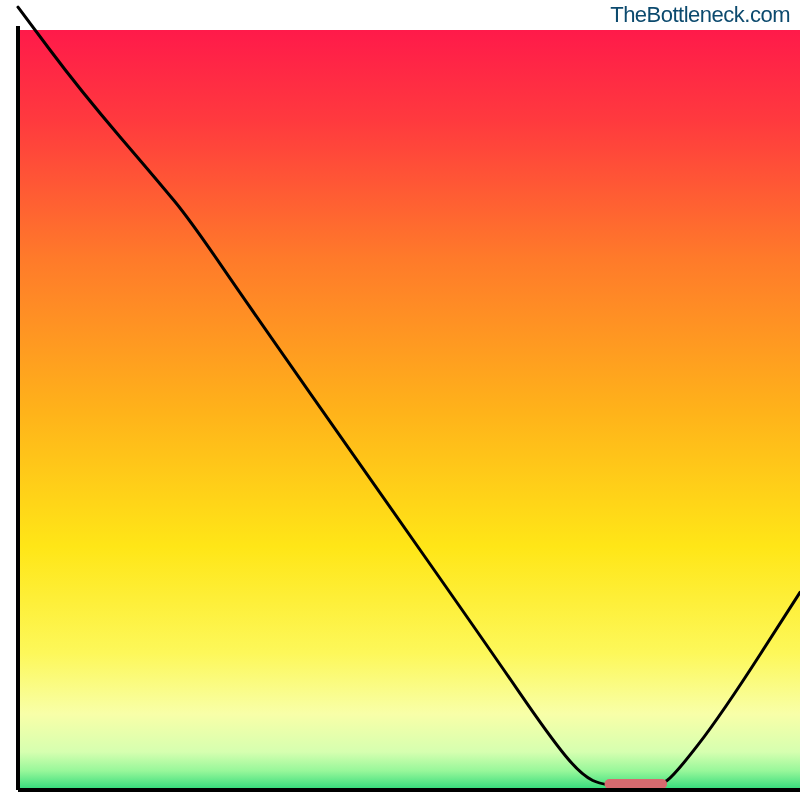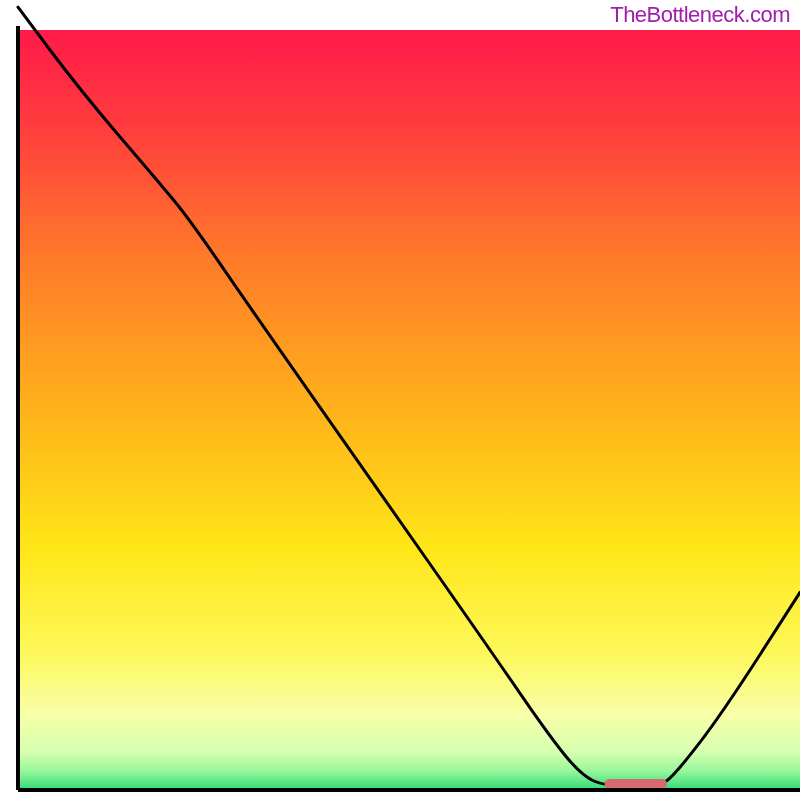--- a/index.html
+++ b/index.html
@@ -14,21 +14,21 @@
     position: relative;
     width: 800px;
     height: 800px;
   }
   .watermark {
     position: absolute;
     top: 2px;
     right: 10px;
     font-size: 22px;
     font-weight: 400;
-    color: #a21caf;
+    color: #0c4a6e;
     letter-spacing: -0.5px;
   }
   svg {
     position: absolute;
     top: 0;
     left: 0;
   }
 </style>
 </head>
 <body>

